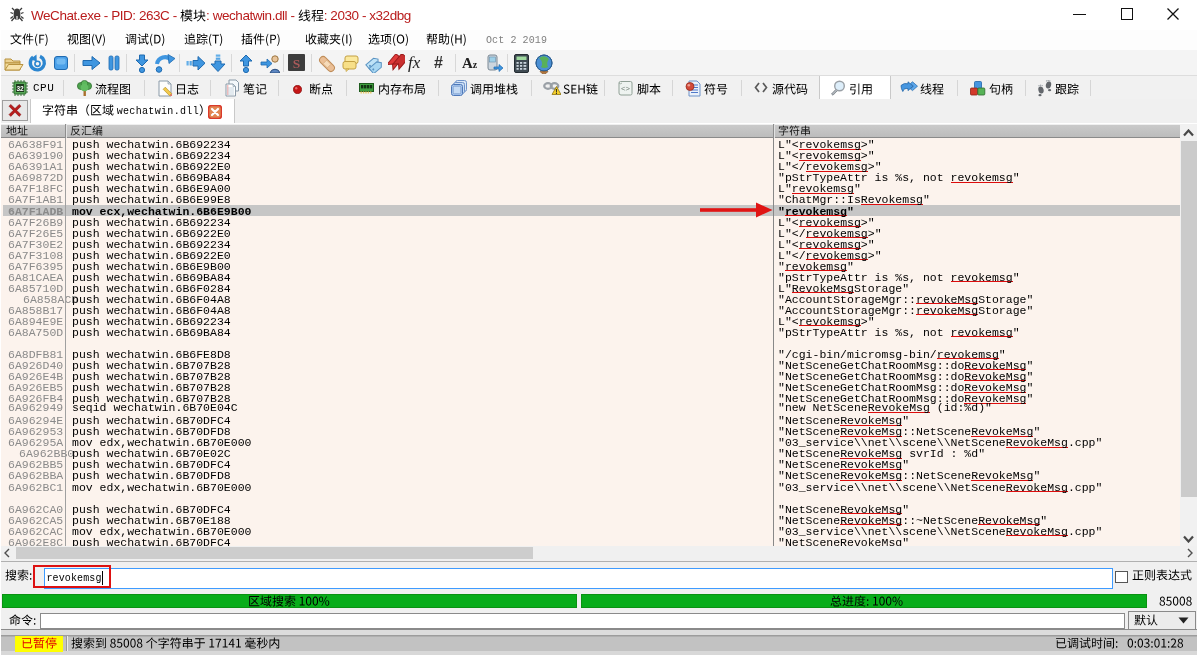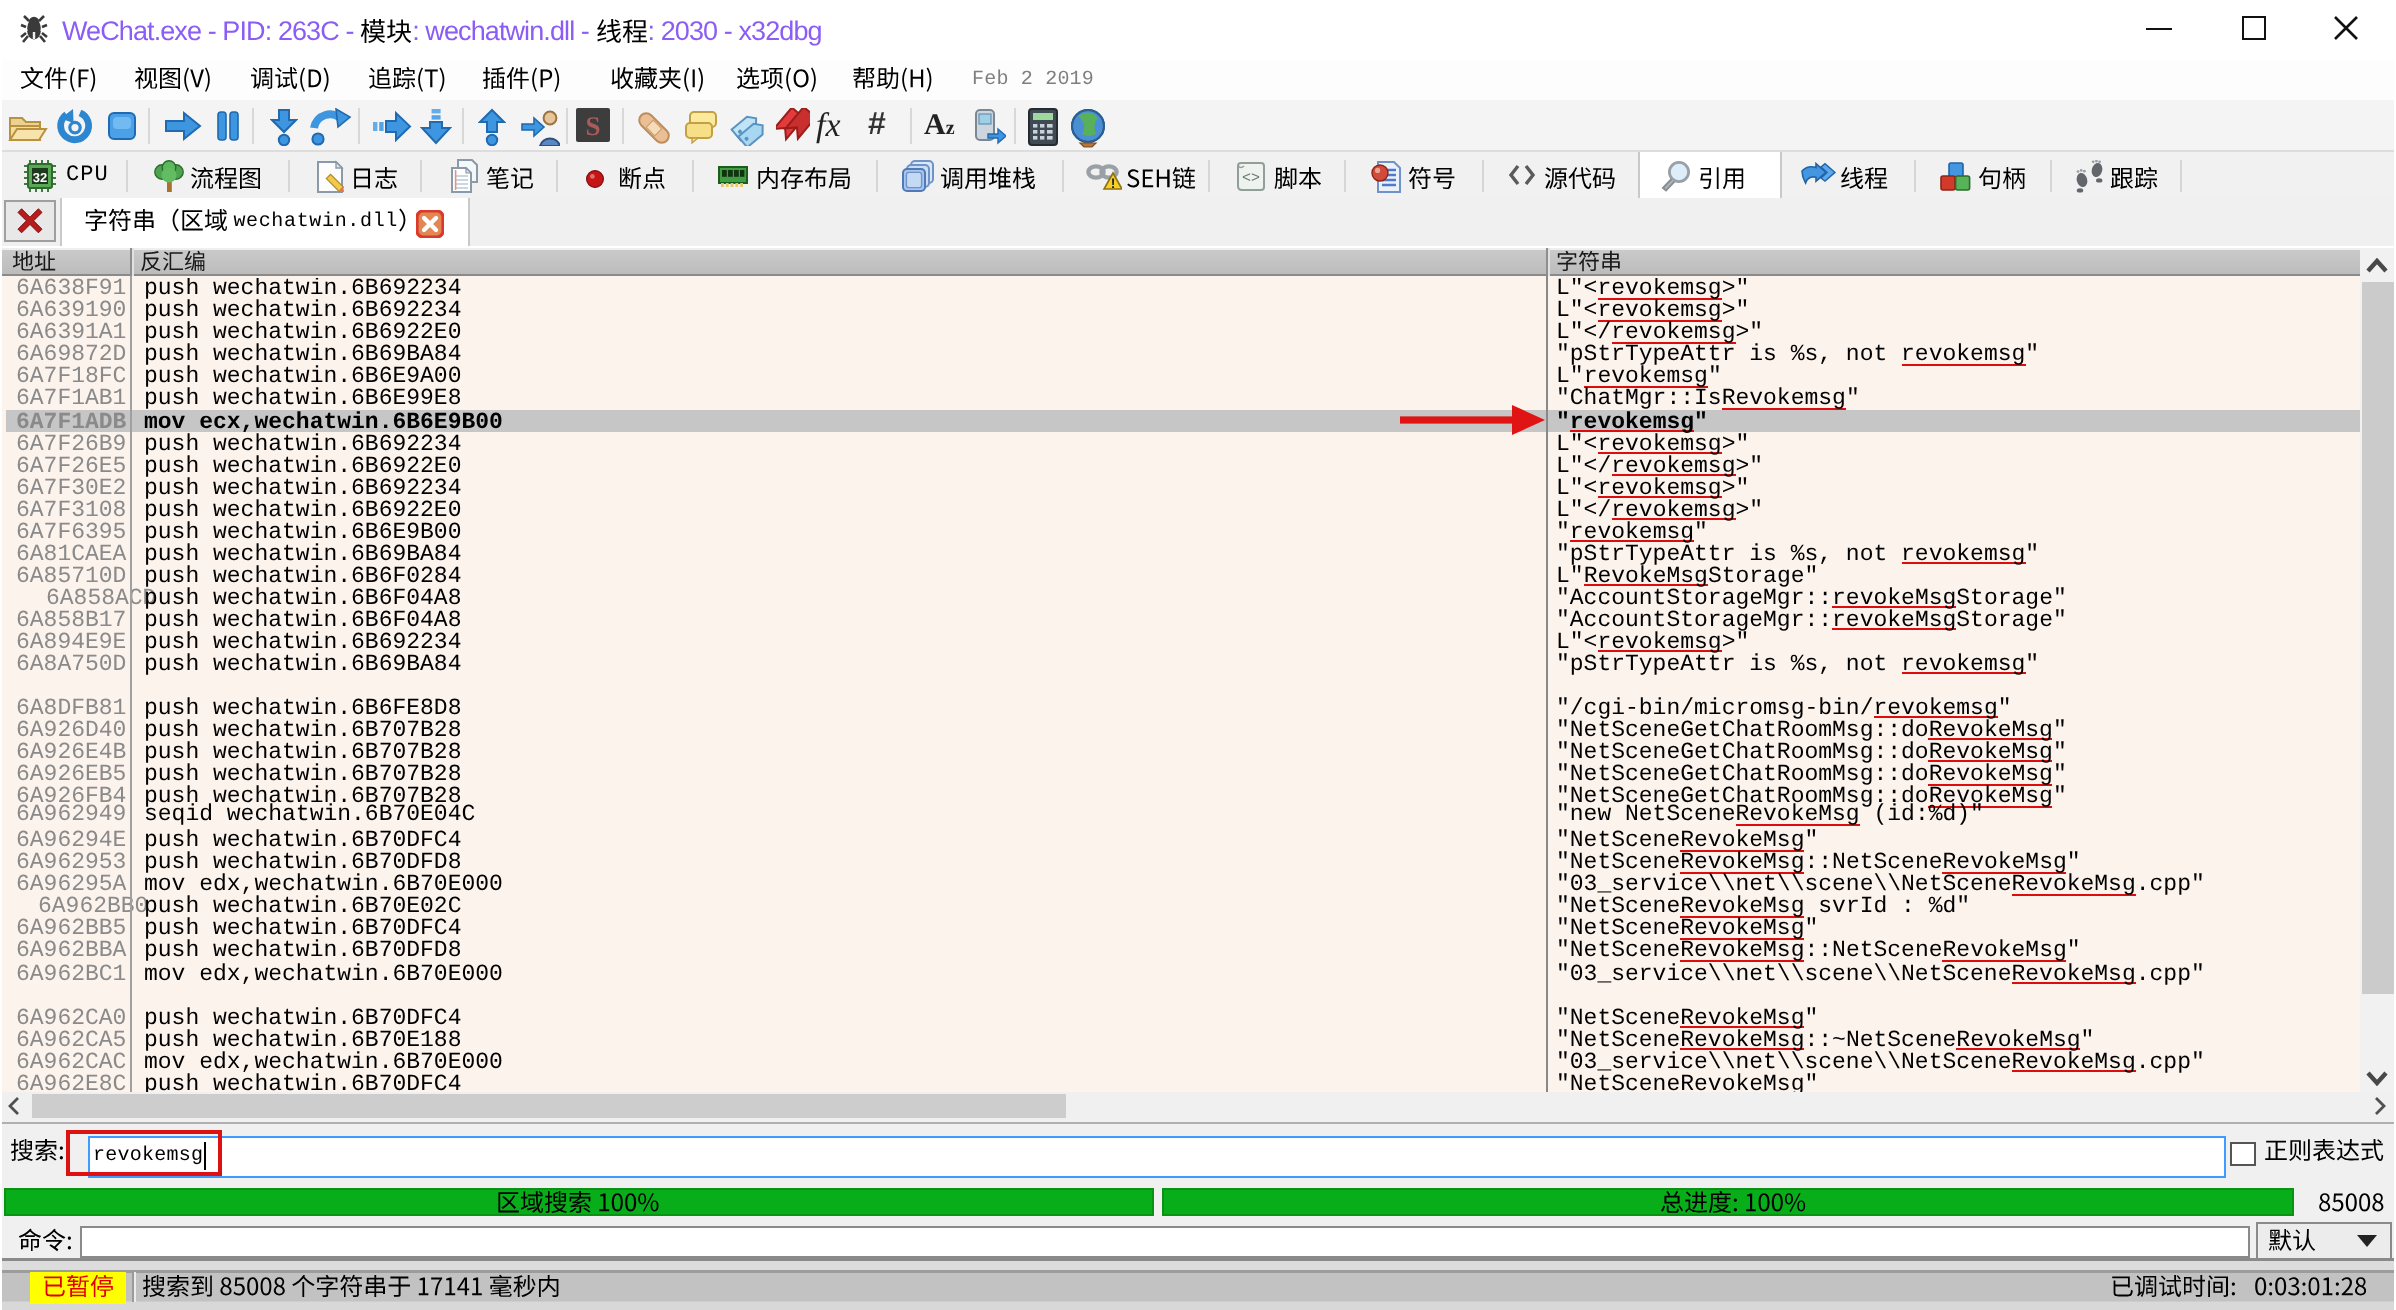--- a/index.html
+++ b/index.html
@@ -18,21 +18,21 @@
 <path d="M3 2 L5.5 4.5 M13 2 L10.5 4.5"></path>
 <path d="M1.5 6.5 L4 7.5 M14.5 6.5 L12 7.5"></path>
 <path d="M1.5 12.5 L4 10.5 M14.5 12.5 L12 10.5"></path>
 <path d="M2.5 15 L5 12 M13.5 15 L11 12"></path>
 </g>
 <circle cx="8" cy="5" r="2.6" fill="#3a3a3a"></circle>
 <path d="M4.6 8 A3.4 4.6 0 0 0 11.4 8 A3.4 4.6 0 0 0 4.6 8 Z" fill="#3a3a3a"></path>
 <path d="M4.6 9.5 A3.4 4.2 0 0 0 11.4 9.5 L4.6 9.5 Z" fill="#3a3a3a"></path>
 <rect x="7.4" y="10" width="1.2" height="3.5" fill="#efefef"></rect>
 </svg>
-<div class="a" style="left:31px;top:7px;font-size:13.5px;letter-spacing:-0.45px;line-height:17px;color:#8b5cf6;display:flex;white-space:pre"><span>WeChat.exe - PID: 263C - </span><span style="display:inline-block;margin-top:1.6px;line-height:0"><svg width="26.0" height="13.5" viewBox="0 0 26.0 13.5">
+<div class="a" style="left:31px;top:7px;font-size:13.5px;letter-spacing:-0.45px;line-height:17px;color:#b91c1c;display:flex;white-space:pre"><span>WeChat.exe - PID: 263C - </span><span style="display:inline-block;margin-top:1.6px;line-height:0"><svg width="26.0" height="13.5" viewBox="0 0 26.0 13.5">
         <path fill="#000" d="M6.1 6L10.7 6L10.7 7L6.1 7ZM6.1 4.4L10.7 4.4L10.7 5.3L6.1 5.3ZM9.5 0.5L9.5 1.6L7.5 1.6L7.5 0.5L6.6 0.5L6.6 1.6L4.7 1.6L4.7 2.4L6.6 2.4L6.6 3.4L7.5 3.4L7.5 2.4L9.5 2.4L9.5 3.4L10.5 3.4L10.5 2.4L12.3 2.4L12.3 1.6L10.5 1.6L10.5 0.5ZM5.2 3.7L5.2 7.7L7.9 7.7C7.8 8.1 7.8 8.4 7.7 8.8L4.4 8.8L4.4 9.6L7.4 9.6C6.9 10.6 6 11.3 4.1 11.7C4.2 11.9 4.5 12.3 4.6 12.5C6.8 11.9 7.9 11 8.4 9.6C9.1 11 10.3 12 12 12.5C12.1 12.2 12.3 11.9 12.6 11.7C11.1 11.4 10 10.6 9.3 9.6L12.3 9.6L12.3 8.8L8.7 8.8C8.7 8.4 8.8 8.1 8.8 7.7L11.6 7.7L11.6 3.7ZM2.3 0.5L2.3 3L0.7 3L0.7 3.9L2.3 3.9L2.3 4C1.9 5.7 1.2 7.8 0.4 8.9C0.6 9.1 0.8 9.5 0.9 9.8C1.4 9.1 1.9 7.9 2.3 6.6L2.3 12.5L3.2 12.5L3.2 5.8C3.6 6.5 4 7.3 4.1 7.7L4.8 7C4.5 6.6 3.5 5 3.2 4.5L3.2 3.9L4.5 3.9L4.5 3L3.2 3L3.2 0.5ZM23.5 6.5L21.5 6.5C21.5 6 21.5 5.6 21.5 5.1L21.5 3.6L23.5 3.6ZM20.6 0.7L20.6 2.7L18.2 2.7L18.2 3.6L20.6 3.6L20.6 5.1C20.6 5.6 20.6 6 20.5 6.5L17.8 6.5L17.8 7.4L20.4 7.4C20 9.1 19.1 10.6 16.8 11.8C17 11.9 17.3 12.3 17.4 12.5C19.9 11.3 20.9 9.6 21.3 7.8C22 10 23.1 11.6 24.9 12.5C25.1 12.2 25.4 11.8 25.6 11.6C23.8 10.9 22.7 9.4 22.1 7.4L25.4 7.4L25.4 6.5L24.4 6.5L24.4 2.7L21.5 2.7L21.5 0.7ZM13.5 9.3L13.9 10.3C15 9.8 16.4 9.1 17.8 8.5L17.6 7.6L16.2 8.2L16.2 4.6L17.6 4.6L17.6 3.7L16.2 3.7L16.2 0.7L15.2 0.7L15.2 3.7L13.7 3.7L13.7 4.6L15.2 4.6L15.2 8.6C14.6 8.9 14 9.1 13.5 9.3Z"></path>
       </svg></span><span>: wechatwin.dll - </span><span style="display:inline-block;margin-top:1.6px;line-height:0"><svg width="26.0" height="13.5" viewBox="0 0 26.0 13.5">
         <path fill="#000" d="M0.7 10.7L0.9 11.7C2.1 11.3 3.7 10.8 5.2 10.4L5 9.6C3.4 10 1.8 10.5 0.7 10.7ZM9.2 1.3C9.8 1.6 10.6 2.1 11 2.5L11.6 1.9C11.2 1.5 10.4 1 9.7 0.8ZM0.9 5.9C1.1 5.8 1.4 5.8 3 5.6C2.4 6.4 1.9 7.1 1.7 7.3C1.3 7.8 1 8.1 0.7 8.2C0.8 8.4 1 8.9 1 9.1C1.3 8.9 1.7 8.8 5 8.1C5 7.9 5 7.6 5 7.3L2.4 7.8C3.4 6.6 4.4 5.2 5.2 3.7L4.4 3.2C4.1 3.7 3.9 4.2 3.6 4.7L1.9 4.9C2.7 3.8 3.5 2.4 4 1L3.1 0.6C2.6 2.1 1.6 3.8 1.4 4.2C1.1 4.7 0.8 5 0.6 5C0.7 5.3 0.9 5.7 0.9 5.9ZM11.5 6.9C11 7.7 10.3 8.5 9.5 9.1C9.3 8.4 9.1 7.6 8.9 6.7L12.3 6L12.1 5.2L8.8 5.8C8.8 5.3 8.7 4.7 8.7 4.1L11.9 3.6L11.7 2.7L8.6 3.2C8.6 2.3 8.6 1.4 8.6 0.5L7.6 0.5C7.6 1.5 7.6 2.4 7.7 3.3L5.6 3.6L5.8 4.5L7.7 4.2C7.8 4.8 7.8 5.4 7.9 6L5.4 6.4L5.5 7.3L8 6.9C8.2 7.9 8.4 8.9 8.7 9.7C7.6 10.5 6.3 11 5 11.4C5.2 11.7 5.4 12 5.6 12.2C6.8 11.8 7.9 11.3 9 10.6C9.5 11.8 10.2 12.4 11.1 12.4C12 12.4 12.3 12 12.5 10.6C12.3 10.5 12 10.3 11.8 10C11.7 11.2 11.6 11.5 11.2 11.5C10.7 11.5 10.2 11 9.8 10C10.8 9.2 11.7 8.3 12.3 7.3ZM19.9 1.9L23.8 1.9L23.8 4.3L19.9 4.3ZM19 1.1L19 5.1L24.8 5.1L24.8 1.1ZM18.8 8.7L18.8 9.6L21.4 9.6L21.4 11.3L18 11.3L18 12.1L25.5 12.1L25.5 11.3L22.3 11.3L22.3 9.6L24.9 9.6L24.9 8.7L22.3 8.7L22.3 7.1L25.2 7.1L25.2 6.3L18.5 6.3L18.5 7.1L21.4 7.1L21.4 8.7ZM17.7 0.7C16.7 1.1 15 1.5 13.6 1.8C13.7 2 13.8 2.3 13.8 2.5C14.5 2.4 15.1 2.3 15.8 2.2L15.8 4.2L13.6 4.2L13.6 5.1L15.6 5.1C15.1 6.6 14.2 8.3 13.4 9.2C13.5 9.4 13.8 9.8 13.9 10.1C14.5 9.3 15.2 8 15.8 6.7L15.8 12.5L16.7 12.5L16.7 6.9C17.2 7.4 17.7 8.1 17.9 8.5L18.5 7.7C18.2 7.4 17.1 6.2 16.7 5.9L16.7 5.1L18.3 5.1L18.3 4.2L16.7 4.2L16.7 2C17.3 1.8 17.9 1.7 18.4 1.5Z"></path>
       </svg></span><span>: 2030 - x32dbg</span></div>
 <div class="a" style="left:1073px;top:14px;width:13px;height:1.3px;background:#111"></div>
 <div class="a" style="left:1121px;top:8px;width:12px;height:12px;border:1.3px solid #111"></div>
 <svg class="a" style="left:1167px;top:8px" width="12" height="12" viewBox="0 0 12 12">
 <path d="M0.5 0.5 L11.5 11.5 M11.5 0.5 L0.5 11.5" stroke="#111" stroke-width="1.3"></path>
   </svg>
 <div class="a" style="left:1px;top:30px;width:1196px;height:20px;background:#fdfdfd"></div>
@@ -69,21 +69,21 @@
 <div style="position:absolute;left:368.0px;top:33.2px;line-height:0">
     <svg width="41.0" height="12.5" viewBox="0 0 41.0 12.5">
       <path fill="#000" d="M0.7 1.4C1.4 2 2.2 2.8 2.6 3.4L3.3 2.8C3 2.3 2.1 1.4 1.4 0.9ZM5.4 0.8C5.1 1.9 4.6 3 3.9 3.7C4.1 3.8 4.5 4 4.7 4.2C5 3.8 5.2 3.4 5.5 2.9L7.2 2.9L7.2 4.7L3.8 4.7L3.8 5.5L6 5.5C5.8 7.1 5.3 8.2 3.5 8.8C3.7 9 4 9.3 4.1 9.6C6.1 8.8 6.7 7.4 6.9 5.5L8.1 5.5L8.1 8.3C8.1 9.2 8.4 9.4 9.3 9.4C9.4 9.4 10.2 9.4 10.4 9.4C11.2 9.4 11.4 9.1 11.5 7.5C11.3 7.5 10.9 7.3 10.7 7.2C10.7 8.4 10.6 8.6 10.3 8.6C10.2 8.6 9.5 8.6 9.4 8.6C9.1 8.6 9 8.6 9 8.3L9 5.5L11.4 5.5L11.4 4.7L8.1 4.7L8.1 2.9L10.9 2.9L10.9 2.1L8.1 2.1L8.1 0.5L7.2 0.5L7.2 2.1L5.8 2.1C6 1.8 6.1 1.4 6.2 1ZM3 5.1L0.7 5.1L0.7 5.9L2.1 5.9L2.1 9.6C1.6 9.8 1.1 10.2 0.5 10.7L1.1 11.5C1.8 10.8 2.5 10.2 2.9 10.2C3.2 10.2 3.6 10.5 4 10.8C4.8 11.3 5.8 11.4 7.2 11.4C8.4 11.4 10.4 11.3 11.3 11.3C11.4 11 11.5 10.5 11.6 10.3C10.4 10.4 8.6 10.5 7.2 10.5C5.9 10.5 4.9 10.5 4.2 10C3.6 9.7 3.3 9.4 3 9.4ZM19.4 4.6L19.4 7.1C19.4 8.4 19.1 9.9 15.8 10.8C16 11 16.3 11.3 16.4 11.5C19.8 10.4 20.3 8.7 20.3 7.1L20.3 4.6ZM20.3 9.5C21.2 10.1 22.4 10.9 22.9 11.5L23.5 10.9C23 10.3 21.8 9.5 20.8 8.9ZM12.3 8.4L12.6 9.3C13.7 8.9 15.1 8.4 16.5 7.9L16.4 7.2L15 7.6L15 2.8L16.4 2.8L16.4 1.9L12.6 1.9L12.6 2.8L14.1 2.8L14.1 7.9ZM17 3.1L17 8.7L17.9 8.7L17.9 3.9L21.8 3.9L21.8 8.7L22.7 8.7L22.7 3.1L19.9 3.1C20 2.7 20.2 2.3 20.4 1.8L23.5 1.8L23.5 1L16.6 1L16.6 1.8L19.4 1.8C19.2 2.2 19.1 2.7 18.9 3.1ZM26.9 12.9L27.5 12.6C26.5 10.9 26 8.9 26 6.8C26 4.8 26.5 2.8 27.5 1.1L26.9 0.7C25.8 2.5 25.1 4.5 25.1 6.8C25.1 9.2 25.8 11.1 26.9 12.9ZM32.5 10.7C34.7 10.7 36.3 9 36.3 6.1C36.3 3.3 34.7 1.6 32.5 1.6C30.3 1.6 28.8 3.3 28.8 6.1C28.8 9 30.3 10.7 32.5 10.7ZM32.5 9.7C30.9 9.7 29.9 8.3 29.9 6.1C29.9 3.9 30.9 2.6 32.5 2.6C34.1 2.6 35.1 3.9 35.1 6.1C35.1 8.3 34.1 9.7 32.5 9.7ZM38.1 12.9C39.3 11.1 39.9 9.2 39.9 6.8C39.9 4.5 39.3 2.5 38.1 0.7L37.5 1.1C38.5 2.8 39 4.8 39 6.8C39 8.9 38.5 10.9 37.5 12.6Z"></path>
     </svg>
   </div>
 <div style="position:absolute;left:426.0px;top:33.2px;line-height:0">
     <svg width="40.8" height="12.5" viewBox="0 0 40.8 12.5">
       <path fill="#000" d="M3.3 0.5L3.3 1.4L0.8 1.4L0.8 2.2L3.3 2.2L3.3 3L1 3L1 3.7L3.3 3.7L3.3 4C3.3 4.2 3.3 4.4 3.2 4.7L0.6 4.7L0.6 5.4L2.8 5.4C2.5 6 1.8 6.5 0.8 6.8C1 7 1.3 7.3 1.5 7.5C2.8 7 3.5 6.2 3.9 5.4L6.5 5.4L6.5 4.7L4.1 4.7C4.2 4.4 4.2 4.2 4.2 4L4.2 3.7L6.2 3.7L6.2 3L4.2 3L4.2 2.2L6.4 2.2L6.4 1.4L4.2 1.4L4.2 0.5ZM7 1L7 6.9L7.9 6.9L7.9 1.8L9.9 1.8C9.6 2.3 9.2 2.9 8.8 3.4C9.9 4 10.3 4.5 10.3 5C10.3 5.2 10.2 5.4 10 5.5C9.8 5.5 9.6 5.6 9.5 5.6C9.1 5.6 8.7 5.6 8.2 5.5C8.3 5.7 8.4 6.1 8.4 6.3C8.9 6.3 9.4 6.3 9.8 6.3C10.1 6.3 10.4 6.2 10.6 6.1C11 5.9 11.2 5.6 11.1 5C11.1 4.5 10.8 3.9 9.8 3.3C10.3 2.7 10.8 1.9 11.3 1.3L10.6 0.9L10.5 1ZM1.8 7.4L1.8 10.9L2.7 10.9L2.7 8.2L5.5 8.2L5.5 11.5L6.4 11.5L6.4 8.2L9.5 8.2L9.5 9.9C9.5 10 9.4 10.1 9.2 10.1C9 10.1 8.3 10.1 7.5 10.1C7.7 10.3 7.8 10.6 7.9 10.8C8.9 10.8 9.5 10.8 9.9 10.7C10.3 10.6 10.4 10.3 10.4 9.9L10.4 7.4L6.4 7.4L6.4 6.5L5.5 6.5L5.5 7.4ZM19.6 0.5C19.6 1.4 19.6 2.3 19.6 3.2L17.6 3.2L17.6 4.1L19.5 4.1C19.4 7 18.8 9.4 16.5 10.9C16.7 11 17 11.3 17.1 11.5C19.6 9.9 20.2 7.2 20.4 4.1L22.3 4.1C22.2 8.4 22 10.1 21.7 10.4C21.6 10.6 21.5 10.6 21.3 10.6C21 10.6 20.4 10.6 19.7 10.5C19.9 10.8 20 11.2 20 11.4C20.6 11.4 21.3 11.5 21.6 11.4C22 11.4 22.3 11.3 22.5 11C22.9 10.4 23 8.7 23.1 3.6C23.1 3.5 23.1 3.2 23.1 3.2L20.4 3.2C20.5 2.3 20.5 1.4 20.5 0.5ZM12.4 9.4L12.6 10.3C14 10 16 9.5 17.9 9.1L17.9 8.3L17.2 8.4L17.2 1.1L13.3 1.1L13.3 9.3ZM14.1 9.1L14.1 7L16.3 7L16.3 8.6ZM14.1 4.5L16.3 4.5L16.3 6.2L14.1 6.2ZM14.1 3.6L14.1 1.9L16.3 1.9L16.3 3.6ZM26.9 12.9L27.5 12.6C26.5 10.9 26 8.9 26 6.8C26 4.8 26.5 2.8 27.5 1.1L26.9 0.7C25.8 2.5 25.1 4.5 25.1 6.8C25.1 9.2 25.8 11.1 26.9 12.9ZM29.3 10.6L30.4 10.6L30.4 6.4L34.5 6.4L34.5 10.6L35.6 10.6L35.6 1.8L34.5 1.8L34.5 5.4L30.4 5.4L30.4 1.8L29.3 1.8ZM38 12.9C39.1 11.1 39.7 9.2 39.7 6.8C39.7 4.5 39.1 2.5 38 0.7L37.3 1.1C38.3 2.8 38.8 4.8 38.8 6.8C38.8 8.9 38.3 10.9 37.3 12.6Z"></path>
     </svg>
   </div>
-<div class="a mono" style="left:486px;top:35px;font-size:10px;line-height:11px;color:#7f7f7f;letter-spacing:0.1px">Feb 2 2019</div>
+<div class="a mono" style="left:486px;top:35px;font-size:10px;line-height:11px;color:#7f7f7f;letter-spacing:0.1px">Oct 2 2019</div>
 <div class="a" style="left:1px;top:50px;width:1196px;height:26px;background:#f4f4f4;border-bottom:1px solid #ddd"></div>
 <div class="a" style="left:74px;top:54px;width:1px;height:18px;background:#d8d8d8"></div>
 <div class="a" style="left:126px;top:54px;width:1px;height:18px;background:#d8d8d8"></div>
 <div class="a" style="left:179px;top:54px;width:1px;height:18px;background:#d8d8d8"></div>
 <div class="a" style="left:231px;top:54px;width:1px;height:18px;background:#d8d8d8"></div>
 <div class="a" style="left:283px;top:54px;width:1px;height:18px;background:#d8d8d8"></div>
 <div class="a" style="left:311px;top:54px;width:1px;height:18px;background:#d8d8d8"></div>
 <div class="a" style="left:455px;top:54px;width:1px;height:18px;background:#d8d8d8"></div>
 <div class="a" style="left:507px;top:54px;width:1px;height:18px;background:#d8d8d8"></div>
 <svg class="a" style="left:4px;top:55px" width="20" height="17" viewBox="0 0 20 17">

